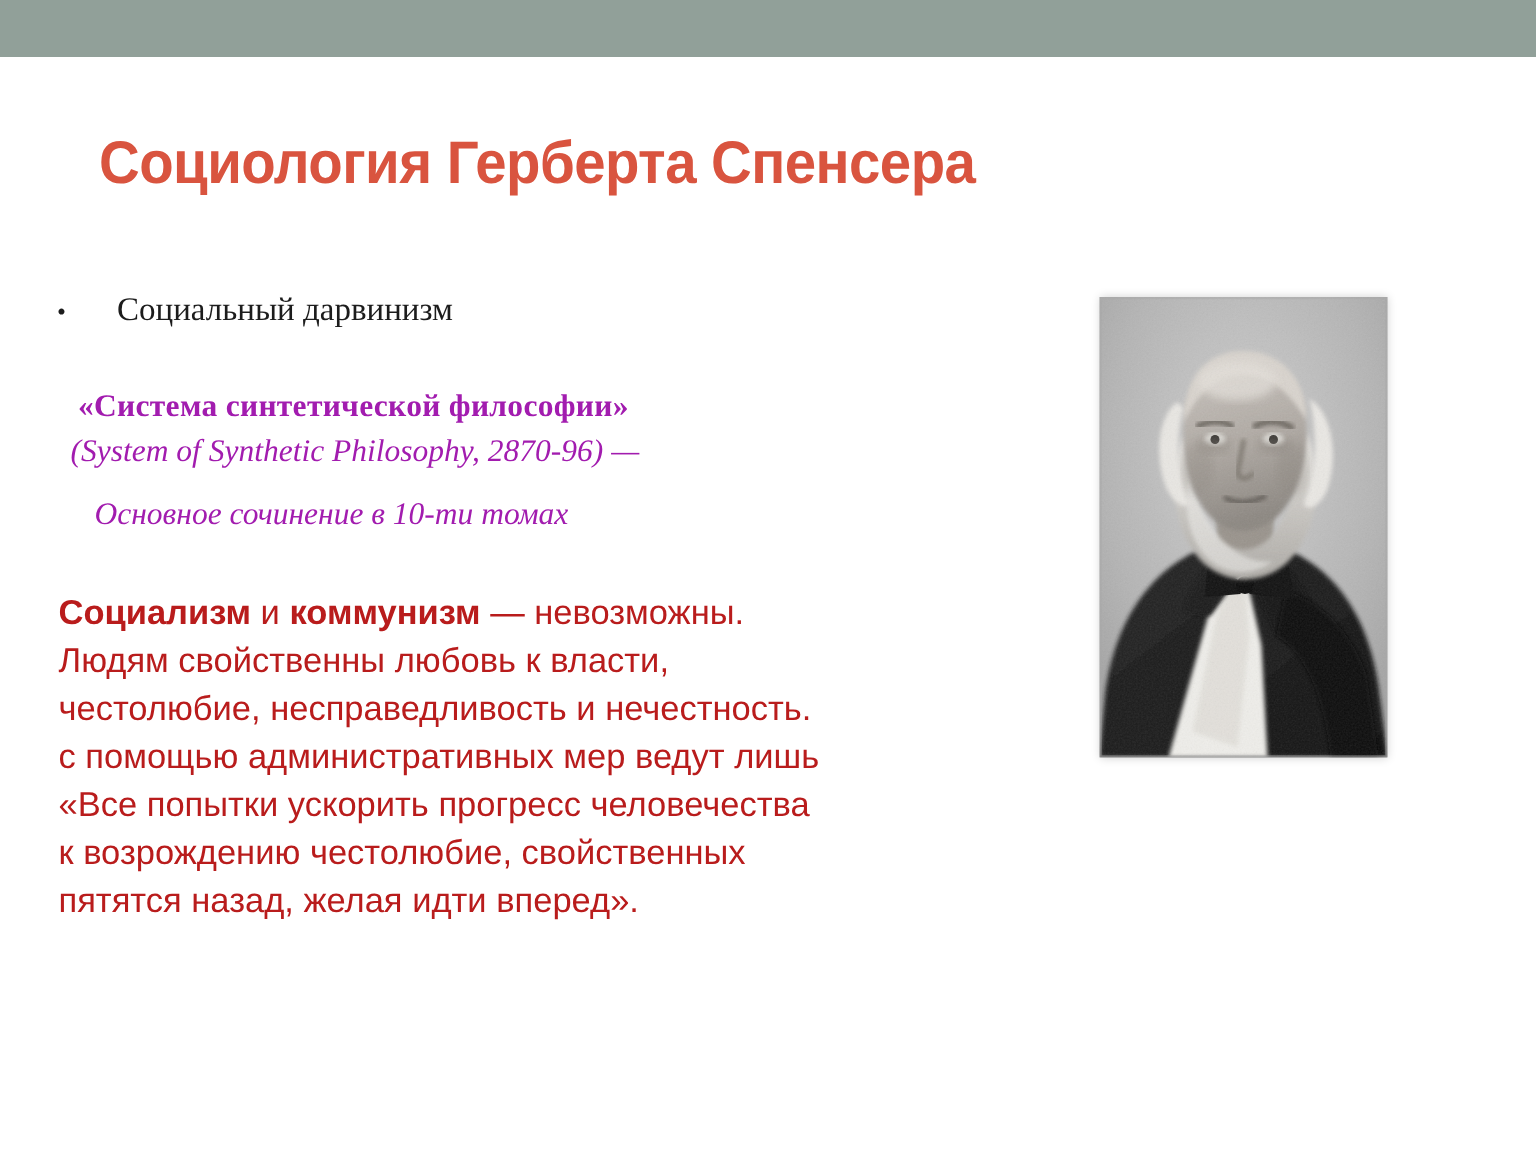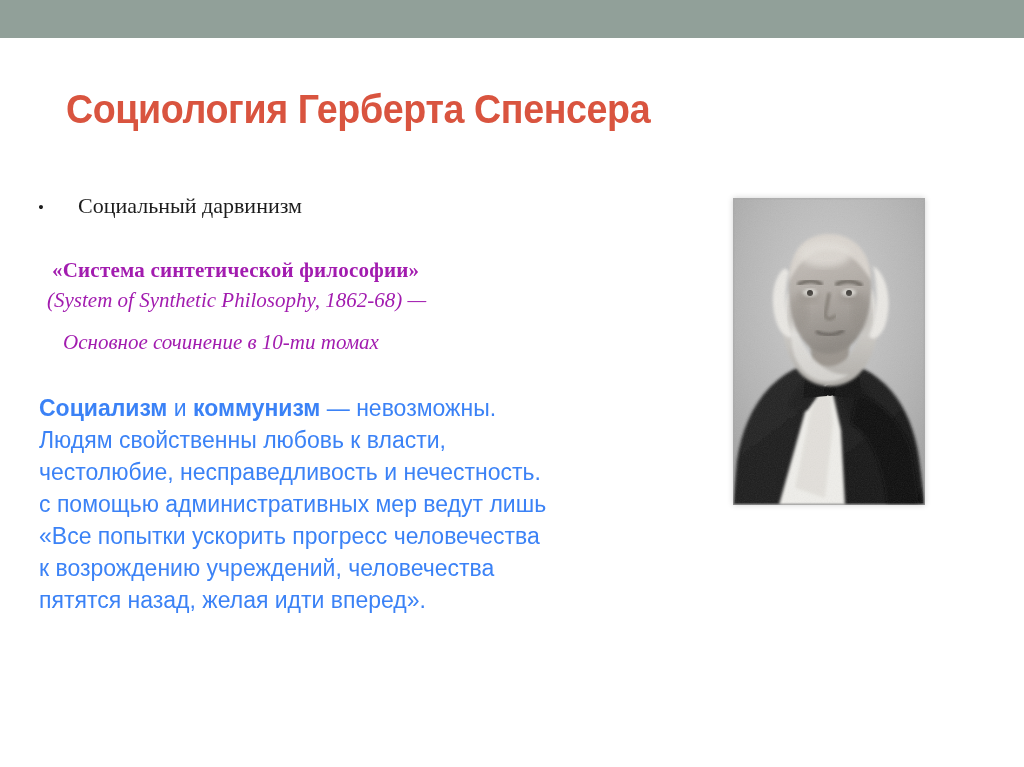--- a/index.html
+++ b/index.html
@@ -105,21 +105,21 @@
 
   
   #quote-block {
     position: absolute;
     left: 39px;
     top: 392px;
     width: 680px;
     font-family: "Liberation Sans", sans-serif;
     font-size: 23px;
     line-height: 32px;
-    color: #3b82f6;
+    color: #b91c1c;
   }
   #quote-block .q-line { white-space: nowrap; }
   #quote-block b { font-weight: bold; }
 
   
   #portrait-frame {
     position: absolute;
     left: 733px;
     top: 198px;
     width: 192px;
@@ -145,33 +145,33 @@
 
   <div id="bullet-list">
     <div class="bullet-row">
       <span class="bullet-dot">•</span>
       <span class="bullet-text">Социальный дарвинизм</span>
     </div>
   </div>
 
   <div id="work-block">
     <div class="work-line-1">«Система синтетической философии»</div>
-    <div class="work-line-2">(System of Synthetic Philosophy, 1862-68) —</div>
+    <div class="work-line-2">(System of Synthetic Philosophy, 2870-96) —</div>
     <div class="work-line-3">Основное сочинение в 10-ти томах</div>
   </div>
 
   <div id="quote-block">
     <div class="q-line">
       <b>Социализм</b><span> и </span><b>коммунизм</b><span> — невозможны.</span>
     </div>
     <div class="q-line">Людям свойственны любовь к власти,</div>
     <div class="q-line">честолюбие, несправедливость и нечестность.</div>
     <div class="q-line">с помощью административных мер ведут лишь</div>
     <div class="q-line">«Все попытки ускорить прогресс человечества</div>
-    <div class="q-line">к возрождению учреждений, человечества</div>
+    <div class="q-line">к возрождению честолюбие, свойственных</div>
     <div class="q-line">пятятся назад, желая идти вперед».</div>
   </div>
 
   <div id="portrait-frame">
     <svg viewBox="0 0 192 307" preserveAspectRatio="none" aria-hidden="true">
       <defs>
         <radialGradient id="bgGrad" cx="50%" cy="35%" r="80%">
           <stop offset="0%" stop-color="#cfcfcf"></stop>
           <stop offset="60%" stop-color="#b5b5b5"></stop>
           <stop offset="100%" stop-color="#9d9d9d"></stop>

